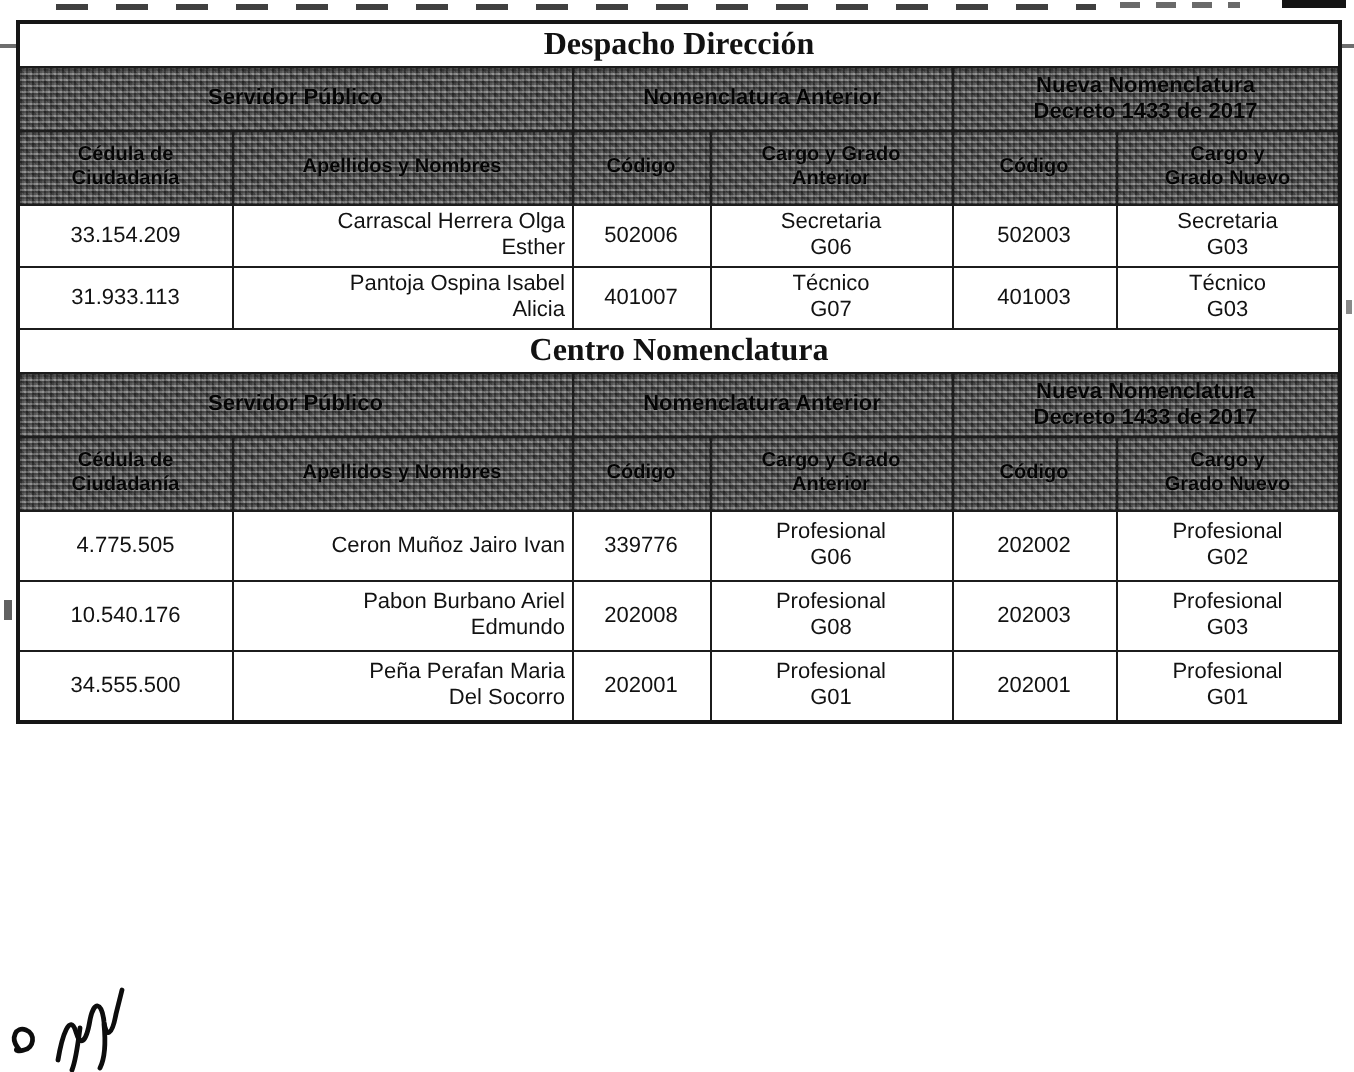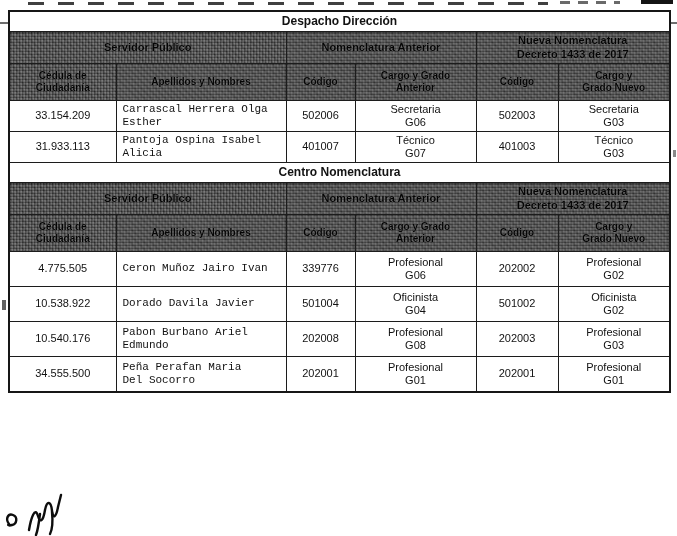--- a/index.html
+++ b/index.html
@@ -19,23 +19,23 @@
     border:1.5px solid #1c1c1c;
     background:#ffffff;
     padding:1px 3px;
     font-size:11px;
     text-align:center;
     vertical-align:middle;
     white-space:pre-line;
     line-height:1.2;
     overflow:hidden;
   }
-  td.name{text-align:left;padding-left:6px;font-family:Liberation Mono, monospace;}
+  td.name{text-align:right;padding-left:6px;}
   tr.title-row td{font-weight:bold;font-size:12.5px;height:16px;letter-spacing:.2px;}
-  tr.section-row td{font-weight:bold;font-size:12px;height:17px;}
+  tr.section-row td{font-weight:bold;font-size:16px;height:17px;font-family:Liberation Serif, serif;}
   tr.ghdr td{height:29px;font-weight:bold;font-size:11px;}
   tr.shdr td{height:34px;font-weight:bold;font-size:10px;}
   tr.dr1 td{height:28px;}
   tr.dr1b td{height:36px;}
   tr.dr2 td{height:32px;}
   
   td.hdr{
     color:#050505;
     background-color:#6d6d6d;
     background-image:
@@ -159,30 +159,20 @@
     <td>4.775.505</td>
     <td class="name">Ceron Muñoz Jairo Ivan</td>
     <td>339776</td>
     <td>Profesional
 G06</td>
     <td>202002</td>
     <td>Profesional
 G02</td>
   </tr>
   <tr class="dr2">
-    <td>10.538.922</td>
-    <td class="name">Dorado Davila Javier</td>
-    <td>501004</td>
-    <td>Oficinista
-G04</td>
-    <td>501002</td>
-    <td>Oficinista
-G02</td>
-  </tr>
-  <tr class="dr2">
     <td>10.540.176</td>
     <td class="name">Pabon Burbano Ariel
 Edmundo</td>
     <td>202008</td>
     <td>Profesional
 G08</td>
     <td>202003</td>
     <td>Profesional
 G03</td>
   </tr>

